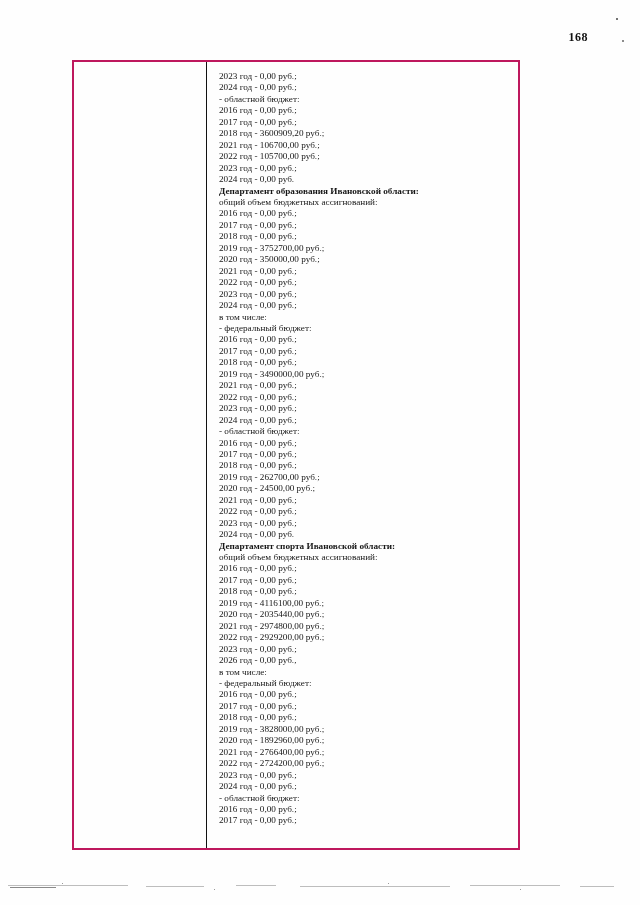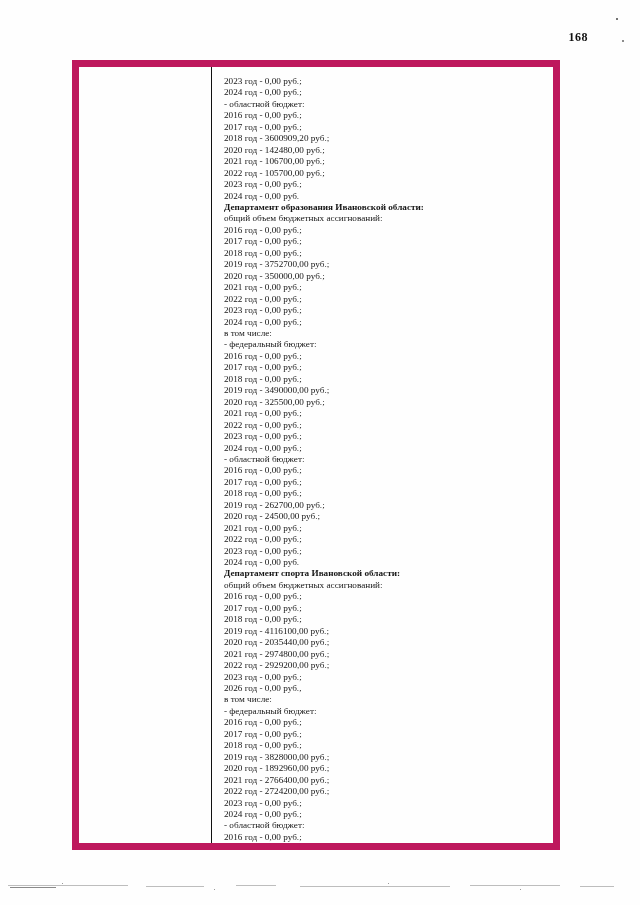--- a/index.html
+++ b/index.html
@@ -46,23 +46,23 @@
     top: 40px;
     width: 2px;
     height: 2px;
     background: #666;
     border-radius: 50%;
   }
   .table-frame {
     position: absolute;
     left: 72px;
     top: 60px;
-    width: 488px;
+    width: 448px;
     height: 790px;
-    border: 7px solid #be185d;
+    border: 2px solid #be185d;
     box-sizing: border-box;
   }
   .col-divider {
     position: absolute;
     left: 132px;
     top: 0;
     width: 1px;
     height: 100%;
     background: #111;
   }
@@ -120,21 +120,20 @@
 
   <div class="table-frame">
     <div class="col-divider"></div>
     <div class="content-cell">
       <div class="line">2023 год - 0,00 руб.;</div>
       <div class="line">2024 год - 0,00 руб.;</div>
       <div class="line">- областной бюджет:</div>
       <div class="line">2016 год - 0,00 руб.;</div>
       <div class="line">2017 год - 0,00 руб.;</div>
       <div class="line">2018 год - 3600909,20 руб.;</div>
-      <div class="line">2020 год - 142480,00 руб.;</div>
       <div class="line">2021 год - 106700,00 руб.;</div>
       <div class="line">2022 год - 105700,00 руб.;</div>
       <div class="line">2023 год - 0,00 руб.;</div>
       <div class="line">2024 год - 0,00 руб.</div>
       <div class="line heading">Департамент образования Ивановской области:</div>
       <div class="line">общий объем бюджетных ассигнований:</div>
       <div class="line">2016 год - 0,00 руб.;</div>
       <div class="line">2017 год - 0,00 руб.;</div>
       <div class="line">2018 год - 0,00 руб.;</div>
       <div class="line">2019 год - 3752700,00 руб.;</div>
@@ -142,21 +141,20 @@
       <div class="line">2021 год - 0,00 руб.;</div>
       <div class="line">2022 год - 0,00 руб.;</div>
       <div class="line">2023 год - 0,00 руб.;</div>
       <div class="line">2024 год - 0,00 руб.;</div>
       <div class="line">в том числе:</div>
       <div class="line">- федеральный бюджет:</div>
       <div class="line">2016 год - 0,00 руб.;</div>
       <div class="line">2017 год - 0,00 руб.;</div>
       <div class="line">2018 год - 0,00 руб.;</div>
       <div class="line">2019 год - 3490000,00 руб.;</div>
-      <div class="line">2020 год - 325500,00 руб.;</div>
       <div class="line">2021 год - 0,00 руб.;</div>
       <div class="line">2022 год - 0,00 руб.;</div>
       <div class="line">2023 год - 0,00 руб.;</div>
       <div class="line">2024 год - 0,00 руб.;</div>
       <div class="line">- областной бюджет:</div>
       <div class="line">2016 год - 0,00 руб.;</div>
       <div class="line">2017 год - 0,00 руб.;</div>
       <div class="line">2018 год - 0,00 руб.;</div>
       <div class="line">2019 год - 262700,00 руб.;</div>
       <div class="line">2020 год - 24500,00 руб.;</div>

